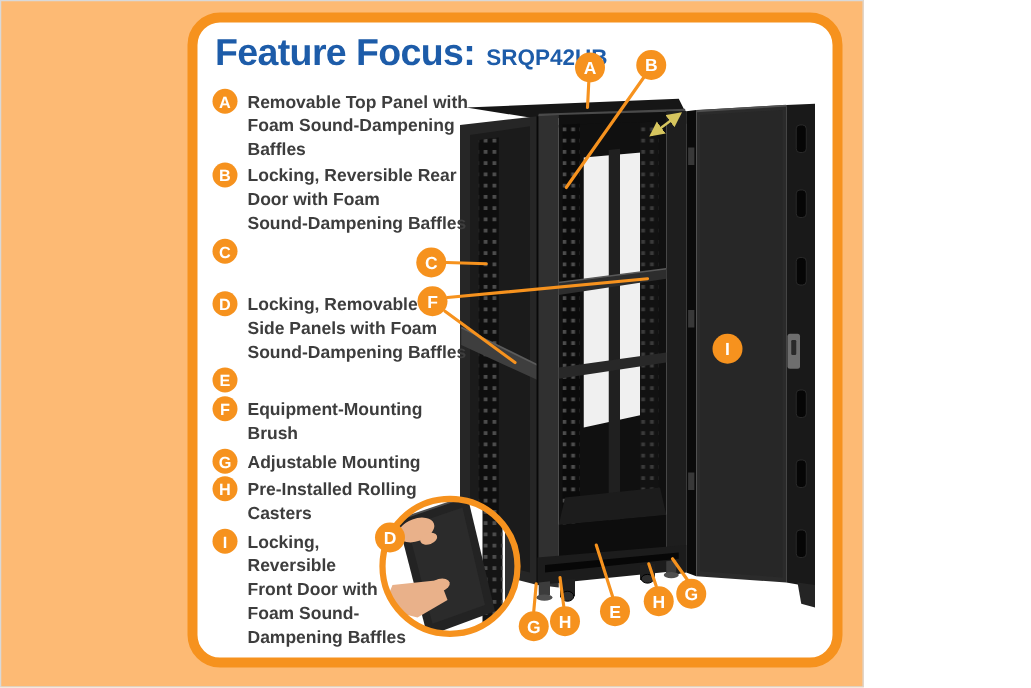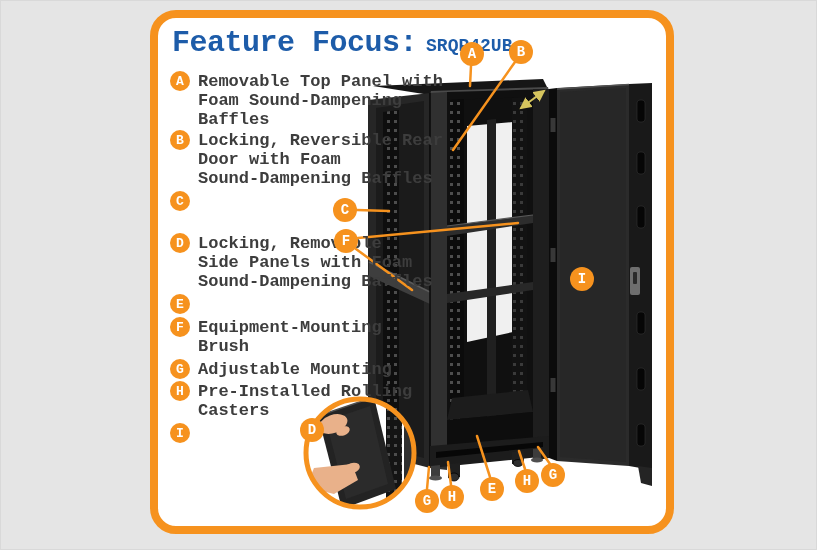--- a/index.html
+++ b/index.html
@@ -1,34 +1,34 @@
 <!DOCTYPE html>
 <html><head>
 <meta charset="utf-8">
 <style>
   html,body{margin:0;padding:0;background:#fff;}
   .screen{
-    position:relative;width:817px;height:550px;background:#e5e5e5;
-    font-family:Liberation Mono, monospace;overflow:hidden;
+    position:relative;width:691px;height:550px;background:#fdba74;
+    font-family:Liberation Sans, sans-serif;overflow:hidden;
     outline:1px solid #d9d9d9;outline-offset:-1px;
   }
   .panel-border{
     position:absolute;left:150px;top:10px;width:524px;height:524px;
     border:8px solid #F6921E;border-radius:26px;box-sizing:border-box;background:#fff;
   }
   .art{position:absolute;left:0;top:0;width:825px;height:550px;}
   .title-row{position:absolute;left:172px;top:26px;display:flex;align-items:baseline;gap:9px;white-space:nowrap;}
   .title-main{font-size:30px;font-weight:bold;color:#1D5CA9;letter-spacing:-0.5px;}
   .title-model{font-size:18px;font-weight:bold;color:#1D5CA9;letter-spacing:0;}
   .feature{position:absolute;display:flex;gap:8px;align-items:flex-start;}
   .fbadge{
     flex:0 0 20px;width:20px;height:20px;border-radius:50%;background:#F6921E;color:#fff;
     font-size:13px;font-weight:bold;display:flex;align-items:center;justify-content:center;margin-top:-1px;
   }
-  .ftext{font-size:17px;line-height:19px;color:#3d3d3d;font-weight:bold;white-space:pre-line;}
+  .ftext{font-size:14px;line-height:19px;color:#3d3d3d;font-weight:bold;white-space:pre-line;}
   .cbadge{
     position:absolute;width:24px;height:24px;border-radius:50%;background:#F6921E;color:#fff;
     font-size:14px;font-weight:bold;display:flex;align-items:center;justify-content:center;
   }
 </style>
 </head>
 <body>
 
 <div class="screen">
 
@@ -201,20 +201,25 @@
     <div class="fbadge">G</div>
     <div class="ftext">Adjustable Mounting</div>
   </div>
   <div class="feature" style="left:170px;top:382px">
     <div class="fbadge">H</div>
     <div class="ftext">Pre-Installed Rolling
 Casters</div>
   </div>
   <div class="feature" style="left:170px;top:424px">
     <div class="fbadge">I</div>
+    <div class="ftext">Locking,
+Reversible
+Front Door with
+Foam Sound-
+Dampening Baffles</div>
   </div>
 
   <div class="cbadge" style="left:460px;top:42px">A</div>
   <div class="cbadge" style="left:509px;top:40px">B</div>
   <div class="cbadge" style="left:333px;top:198px">C</div>
   <div class="cbadge" style="left:334px;top:229px">F</div>
   <div class="cbadge" style="left:570px;top:267px">I</div>
   <div class="cbadge" style="left:300px;top:418px">D</div>
   <div class="cbadge" style="left:415px;top:489px">G</div>
   <div class="cbadge" style="left:440px;top:485px">H</div>

